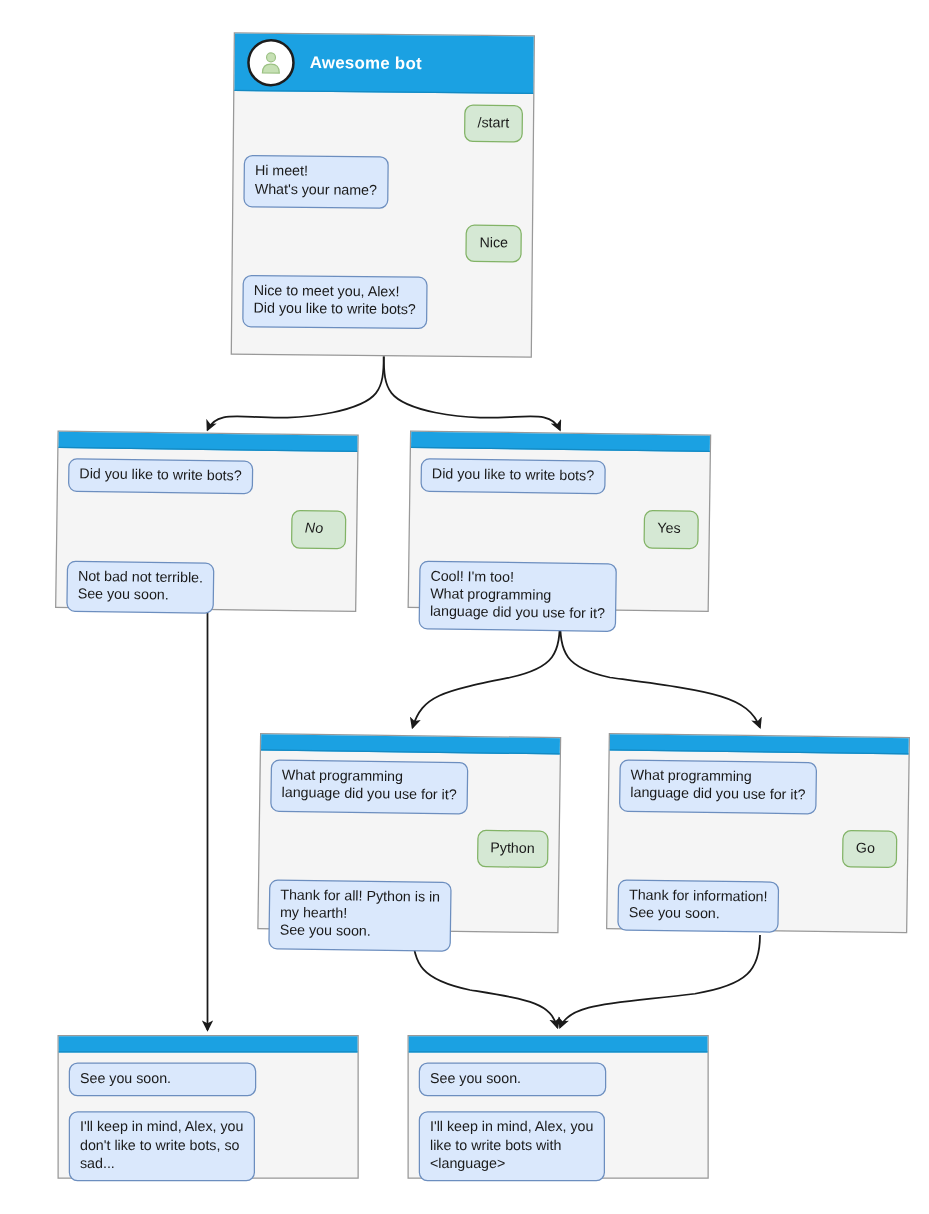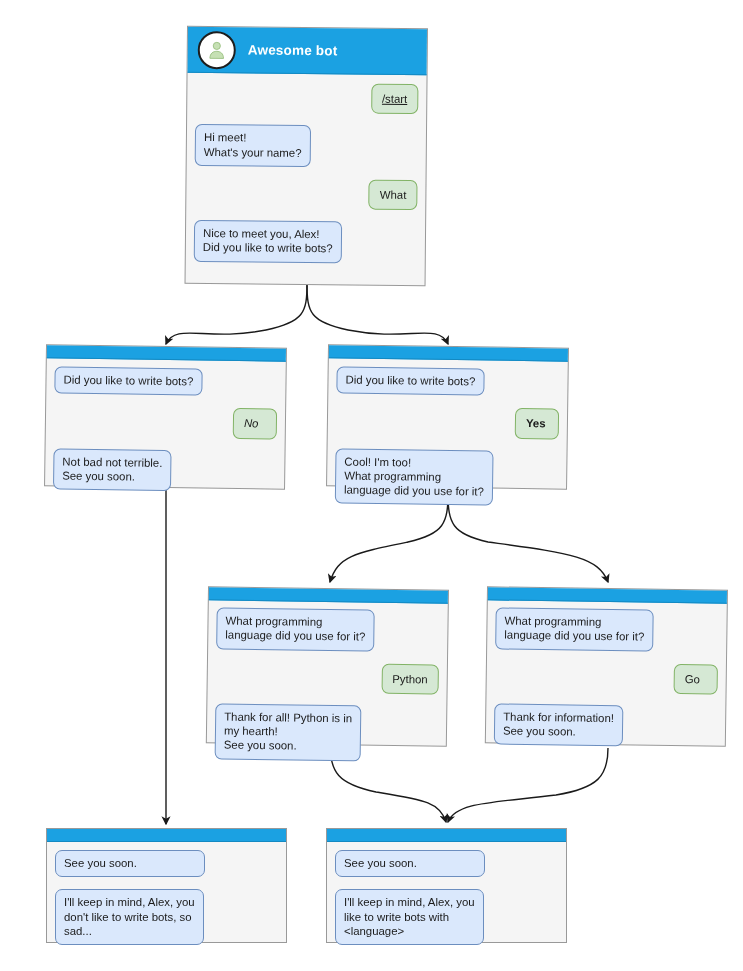--- a/index.html
+++ b/index.html
@@ -147,30 +147,30 @@
       <div class="avatar">
         <svg width="22" height="22" viewBox="0 0 24 24" aria-hidden="true">
           <circle cx="12" cy="7.4" r="3.9" fill="#c6e0b4" stroke="#9bc183" stroke-width="1"></circle>
           <path d="M4.6 21 C4.6 15.6 8 13.3 12 13.3 C16 13.3 19.4 15.6 19.4 21 Z" fill="#c6e0b4" stroke="#9bc183" stroke-width="1"></path>
         </svg>
       </div>
       <div class="bot-title">Awesome bot</div>
     </div>
     <div class="node-body" style="padding-top:9px;">
       <div class="msg-row right">
-        <div class="bubble user" style="min-width:44px; text-align:left; padding:7px 10px;text-decoration:underline;">/start</div>
+        <div class="bubble user" style="min-width:44px; text-align:left; padding:7px 10px;">/start</div>
       </div>
       <div class="spacer-sm"></div>
       <div class="msg-row left">
         <div class="bubble bot">Hi meet!
 What's your name?</div>
       </div>
       <div class="spacer-sm"></div>
       <div class="msg-row right">
-        <div class="bubble user" style="min-width:44px; padding:7px 10px;">What</div>
+        <div class="bubble user" style="min-width:44px; padding:7px 10px;">Nice</div>
       </div>
       <div class="spacer-sm"></div>
       <div class="msg-row left">
         <div class="bubble bot">Nice to meet you, Alex!
 Did you like to write bots?</div>
       </div>
     </div>
   </div>
 
   <div class="node" style="left:30px; top:346px; width:241px; height:142px;
@@ -194,21 +194,21 @@
 
   <div class="node" style="left:312px; top:346px; width:241px; height:142px;
               transform: rotate(0.8deg); transform-origin: 50% 0%;">
     <div class="node-header"></div>
     <div class="node-body" style="padding-top:8px;">
       <div class="msg-row left">
         <div class="bubble bot">Did you like to write bots?</div>
       </div>
       <div class="spacer-sm"></div>
       <div class="msg-row right">
-        <div class="bubble user" style="min-width:44px; padding:7px 10px;font-weight:bold;">Yes</div>
+        <div class="bubble user" style="min-width:44px; padding:7px 10px;">Yes</div>
       </div>
       <div class="spacer-sm"></div>
       <div class="msg-row left">
         <div class="bubble bot">Cool! I'm too!
 What programming
 language did you use for it?</div>
       </div>
     </div>
   </div>
 

